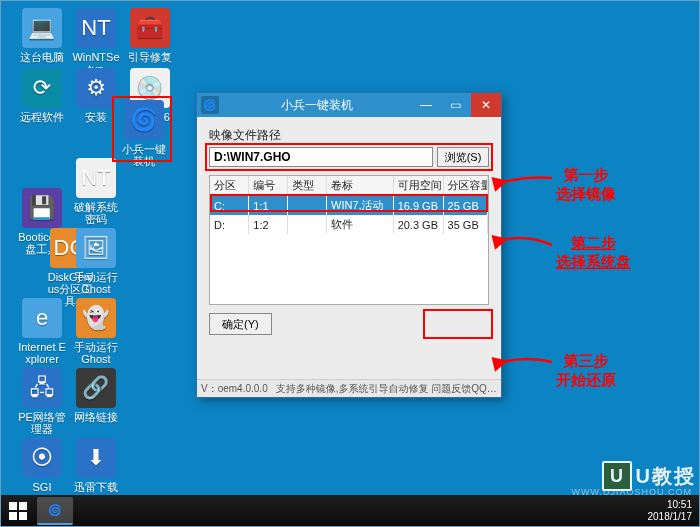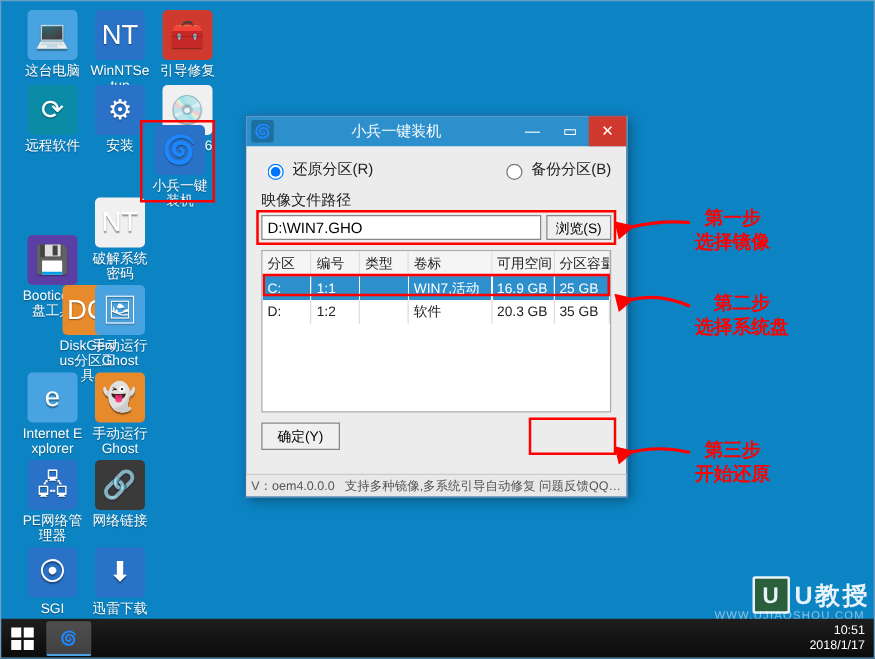--- a/index.html
+++ b/index.html
@@ -32,21 +32,21 @@
   .titlebar .wbtn { width:30px; height:24px; display:flex; align-items:center; justify-content:center; font-size:12px; cursor:pointer; }
   .wbtn.close-btn { background:#D0392E; }
 
   .body { padding:10px 12px 4px; font-size:12px; color:#222; }
 
   .radio-row { display:flex; justify-content:space-between; margin-bottom:8px; }
   .radio-row label { display:flex; align-items:center; gap:4px; cursor:pointer; }
 
   .path-label { margin-bottom:3px; }
   .path-row { display:flex; gap:4px; margin-bottom:8px; }
-  .path-row input { flex:1; height:20px; font-size:12px; padding:4px 4px; border:1px solid #888; }
+  .path-row input { flex:1; height:20px; font-size:12px; padding:4px 4px; border:1px solid #888;font-weight:bold; }
   .path-row button { width:52px; height:20px; font-size:11px; border:1px solid #888; background:#F0F0F0; cursor:pointer; }
   .path-hl { position:absolute; border:2px solid #ff0000; pointer-events:none; }
 
   .table-wrap { border:1px solid #AAA; height:130px; background:#fff; overflow:hidden; position:relative; }
   table { width:100%; border-collapse:collapse; font-size:11px; table-layout:fixed; }
   th, td { padding:2px 4px; text-align:left; border-right:1px solid #ddd; white-space:nowrap; overflow:hidden; }
   th { background:#F5F5F5; border-bottom:1px solid #701a75; height:18px; font-weight:normal; }
   td { height:16px; }
   tr.sel td { background:#2D8FCB; color:#fff; border-right-color:transparent; }
   .row-hl { position:absolute; border:2px solid #ff0000; pointer-events:none; }
@@ -159,30 +159,20 @@
 
 <div class="dialog">
   <div class="titlebar">
     <div class="ticon">🌀</div>
     <div class="ttitle">小兵一键装机</div>
     <div class="wbtn min-btn">—</div>
     <div class="wbtn max-btn">▭</div>
     <div class="wbtn close-btn">✕</div>
   </div>
   <div class="body">
-    <div class="radio-row">
-      <label>
-          <input type="radio" checked="" style=""> 
-          <span>还原分区(R)</span>
-        </label>
-      <label>
-          <input type="radio" style=""> 
-          <span>备份分区(B)</span>
-        </label>
-    </div>
     <div class="path-label">映像文件路径</div>
     <div class="path-row" style="position:relative;">
       <input type="text" value="D:\WIN7.GHO" style="">
       <button>浏览(S)</button>
       <div class="path-hl" style="left:-4px;top:-4px;right:-4px;bottom:-4px;"></div>
     </div>
     <div class="table-wrap">
       <table>
         <colgroup>
             <col style="width:14%">
@@ -237,21 +227,21 @@
 <div id="callouts">
     <div class="callout" style="left: 556px; top: 166px;">第一步<br>选择镜像</div>
     <div class="arrow" style="left: 0px; top: 0px;"><svg width="700" height="527">
         <defs>
           <marker id="ah" markerWidth="8" markerHeight="8" refX="2" refY="3" orient="auto">
             <path d="M6,0 L0,3 L6,6 Z" fill="#ff0000"></path>
           </marker>
         </defs>
         <path d="M552,178 Q527.5,176 503,182" stroke="#ff0000" stroke-width="2.5" fill="none" marker-end="url(#ah)"></path>
       </svg></div>
-    <div class="callout" style="left: 556px; top: 234px;">第二步<br>选择系统盘</div>
+    <div class="callout" style="left: 556px; top: 234px; text-decoration: underline;">第二步<br>选择系统盘</div>
     <div class="arrow" style="left: 0px; top: 0px;"><svg width="700" height="527">
         <defs>
           <marker id="ah" markerWidth="8" markerHeight="8" refX="2" refY="3" orient="auto">
             <path d="M6,0 L0,3 L6,6 Z" fill="#ff0000"></path>
           </marker>
         </defs>
         <path d="M552,245 Q527.5,234 503,240" stroke="#ff0000" stroke-width="2.5" fill="none" marker-end="url(#ah)"></path>
       </svg></div>
     <div class="callout" style="left: 556px; top: 352px;">第三步<br>开始还原</div>
     <div class="arrow" style="left: 0px; top: 0px;"><svg width="700" height="527">

